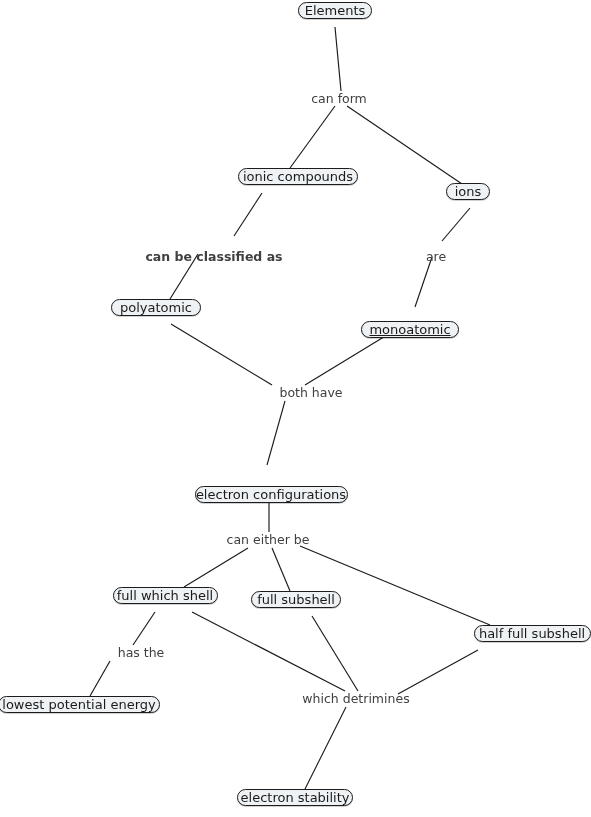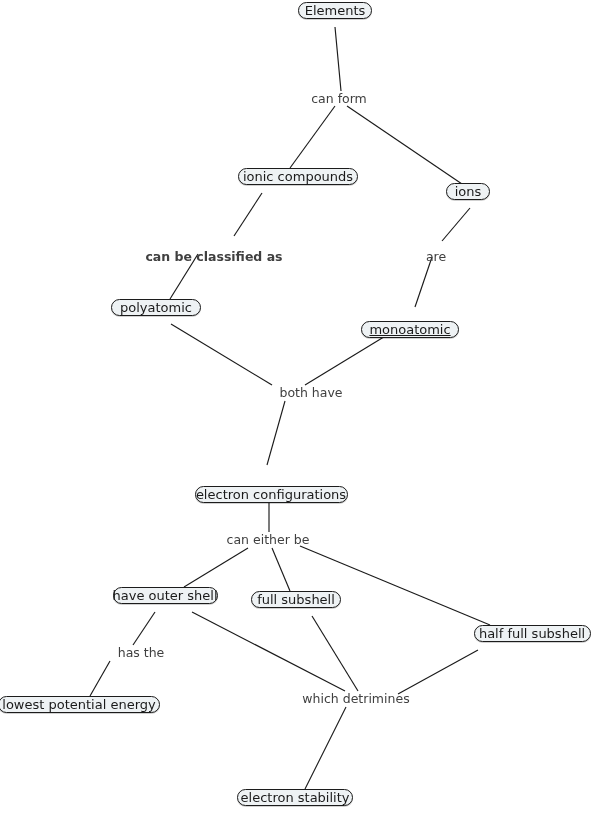--- a/index.html
+++ b/index.html
@@ -92,21 +92,21 @@
       <div class="node" style="width: 90px; left: 111px; top: 298.5px;">
         <span>polyatomic</span>
       </div>
       <div class="node" style="width: 98px; left: 361px; top: 321px; text-decoration: underline;">
         <span>monoatomic</span>
       </div>
       <div class="node" style="width: 153px; left: 194.5px; top: 486px;">
         <span>electron configurations</span>
       </div>
       <div class="node" style="width: 105px; left: 112.5px; top: 586.5px;">
-        <span>have outer shell</span>
+        <span>full which shell</span>
       </div>
       <div class="node" style="width: 90px; left: 251px; top: 590.5px;">
         <span>full subshell</span>
       </div>
       <div class="node" style="width: 117px; left: 473.5px; top: 624.5px;">
         <span>half full subshell</span>
       </div>
       <div class="node" style="width: 162px; left: -2px; top: 695.5px;">
         <span>lowest potential energy</span>
       </div>

